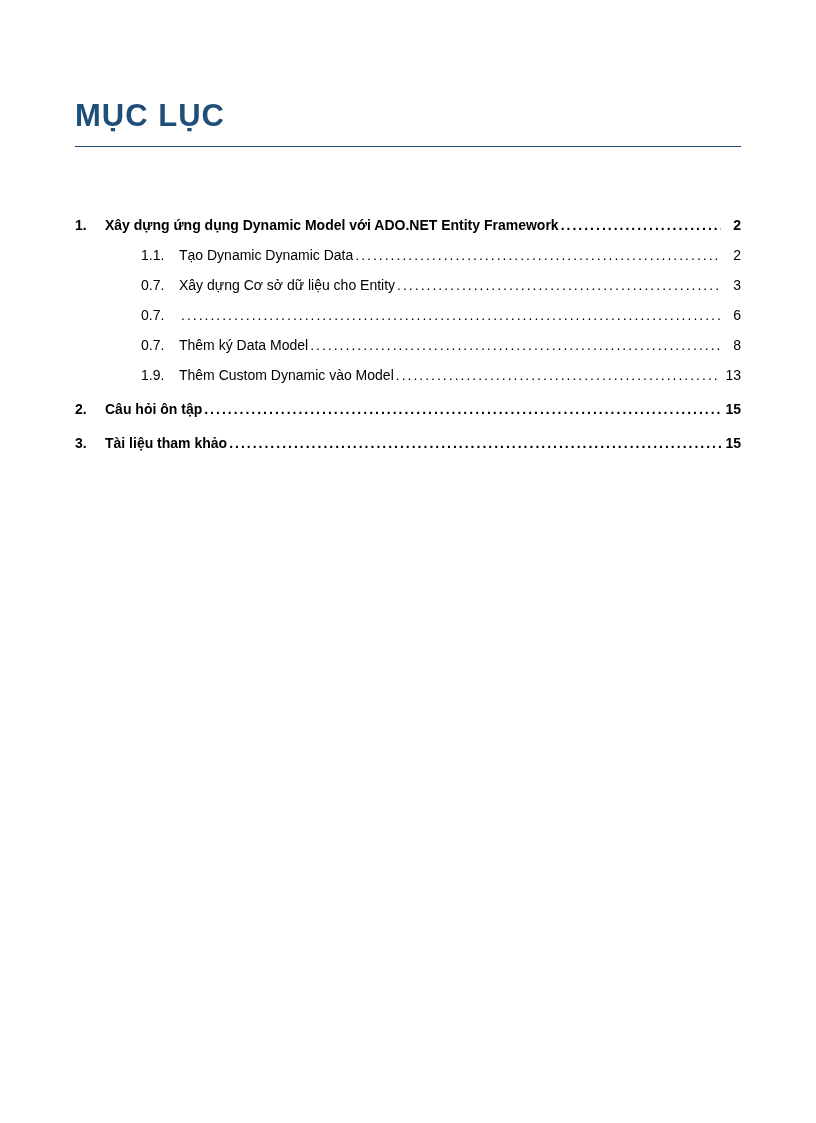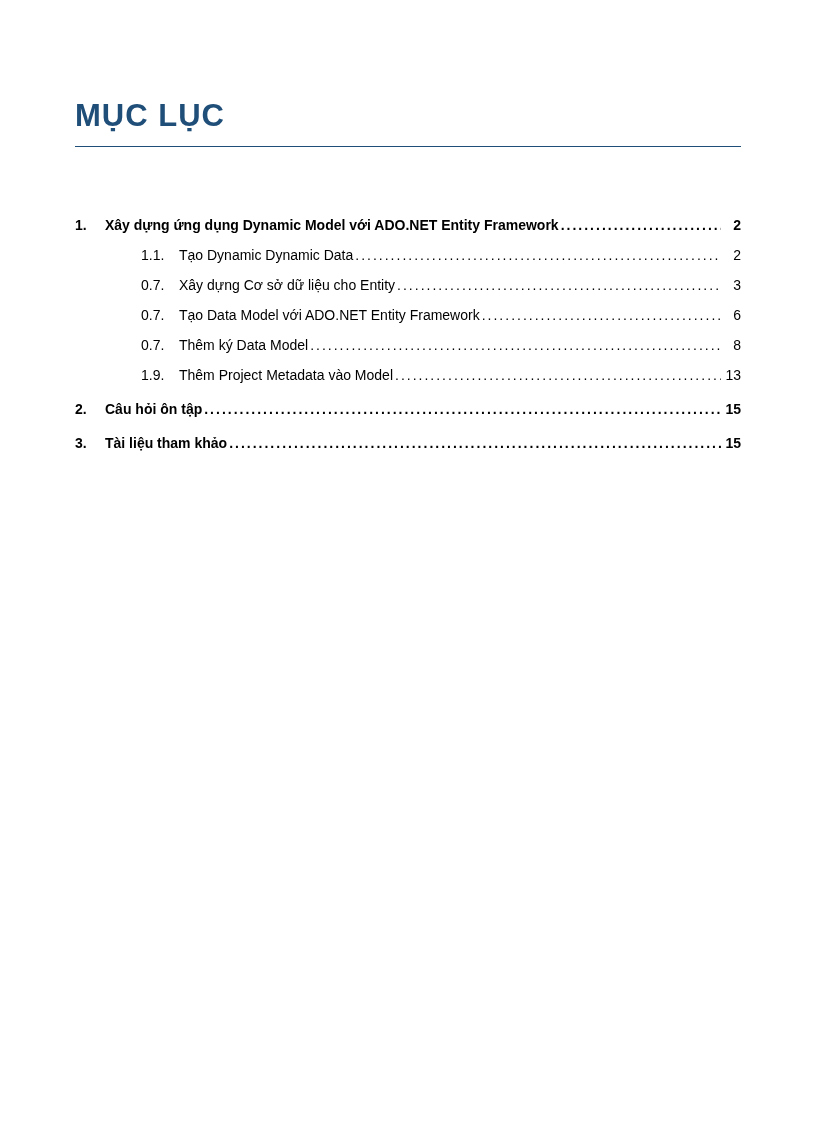--- a/index.html
+++ b/index.html
@@ -96,33 +96,32 @@
     <span class="toc-page">2</span>
   </li>
   <li class="toc-entry level-2">
     <span class="toc-num">0.7.</span>
     <span class="toc-text">Xây dựng Cơ sở dữ liệu cho Entity</span>
     <span class="toc-dots">.................................................................................................................................</span>
     <span class="toc-page">3</span>
   </li>
   <li class="toc-entry level-2">
     <span class="toc-num">0.7.</span>
-    <span class="toc-text">Tạo Data Model với ADO.NET Entity Framework</span>
     <span class="toc-dots">.................................................................................................................................</span>
     <span class="toc-page">6</span>
   </li>
   <li class="toc-entry level-2">
     <span class="toc-num">0.7.</span>
     <span class="toc-text">Thêm ký Data Model</span>
     <span class="toc-dots">.................................................................................................................................</span>
     <span class="toc-page">8</span>
   </li>
   <li class="toc-entry level-2">
     <span class="toc-num">1.9.</span>
-    <span class="toc-text">Thêm Project Metadata vào Model</span>
+    <span class="toc-text">Thêm Custom Dynamic vào Model</span>
     <span class="toc-dots">.................................................................................................................................</span>
     <span class="toc-page">13</span>
   </li>
   <li class="toc-entry level-1">
     <span class="toc-num">2.</span>
     <span class="toc-text">Câu hỏi ôn tập</span>
     <span class="toc-dots">.................................................................................................................................</span>
     <span class="toc-page">15</span>
   </li>
   <li class="toc-entry level-1">

